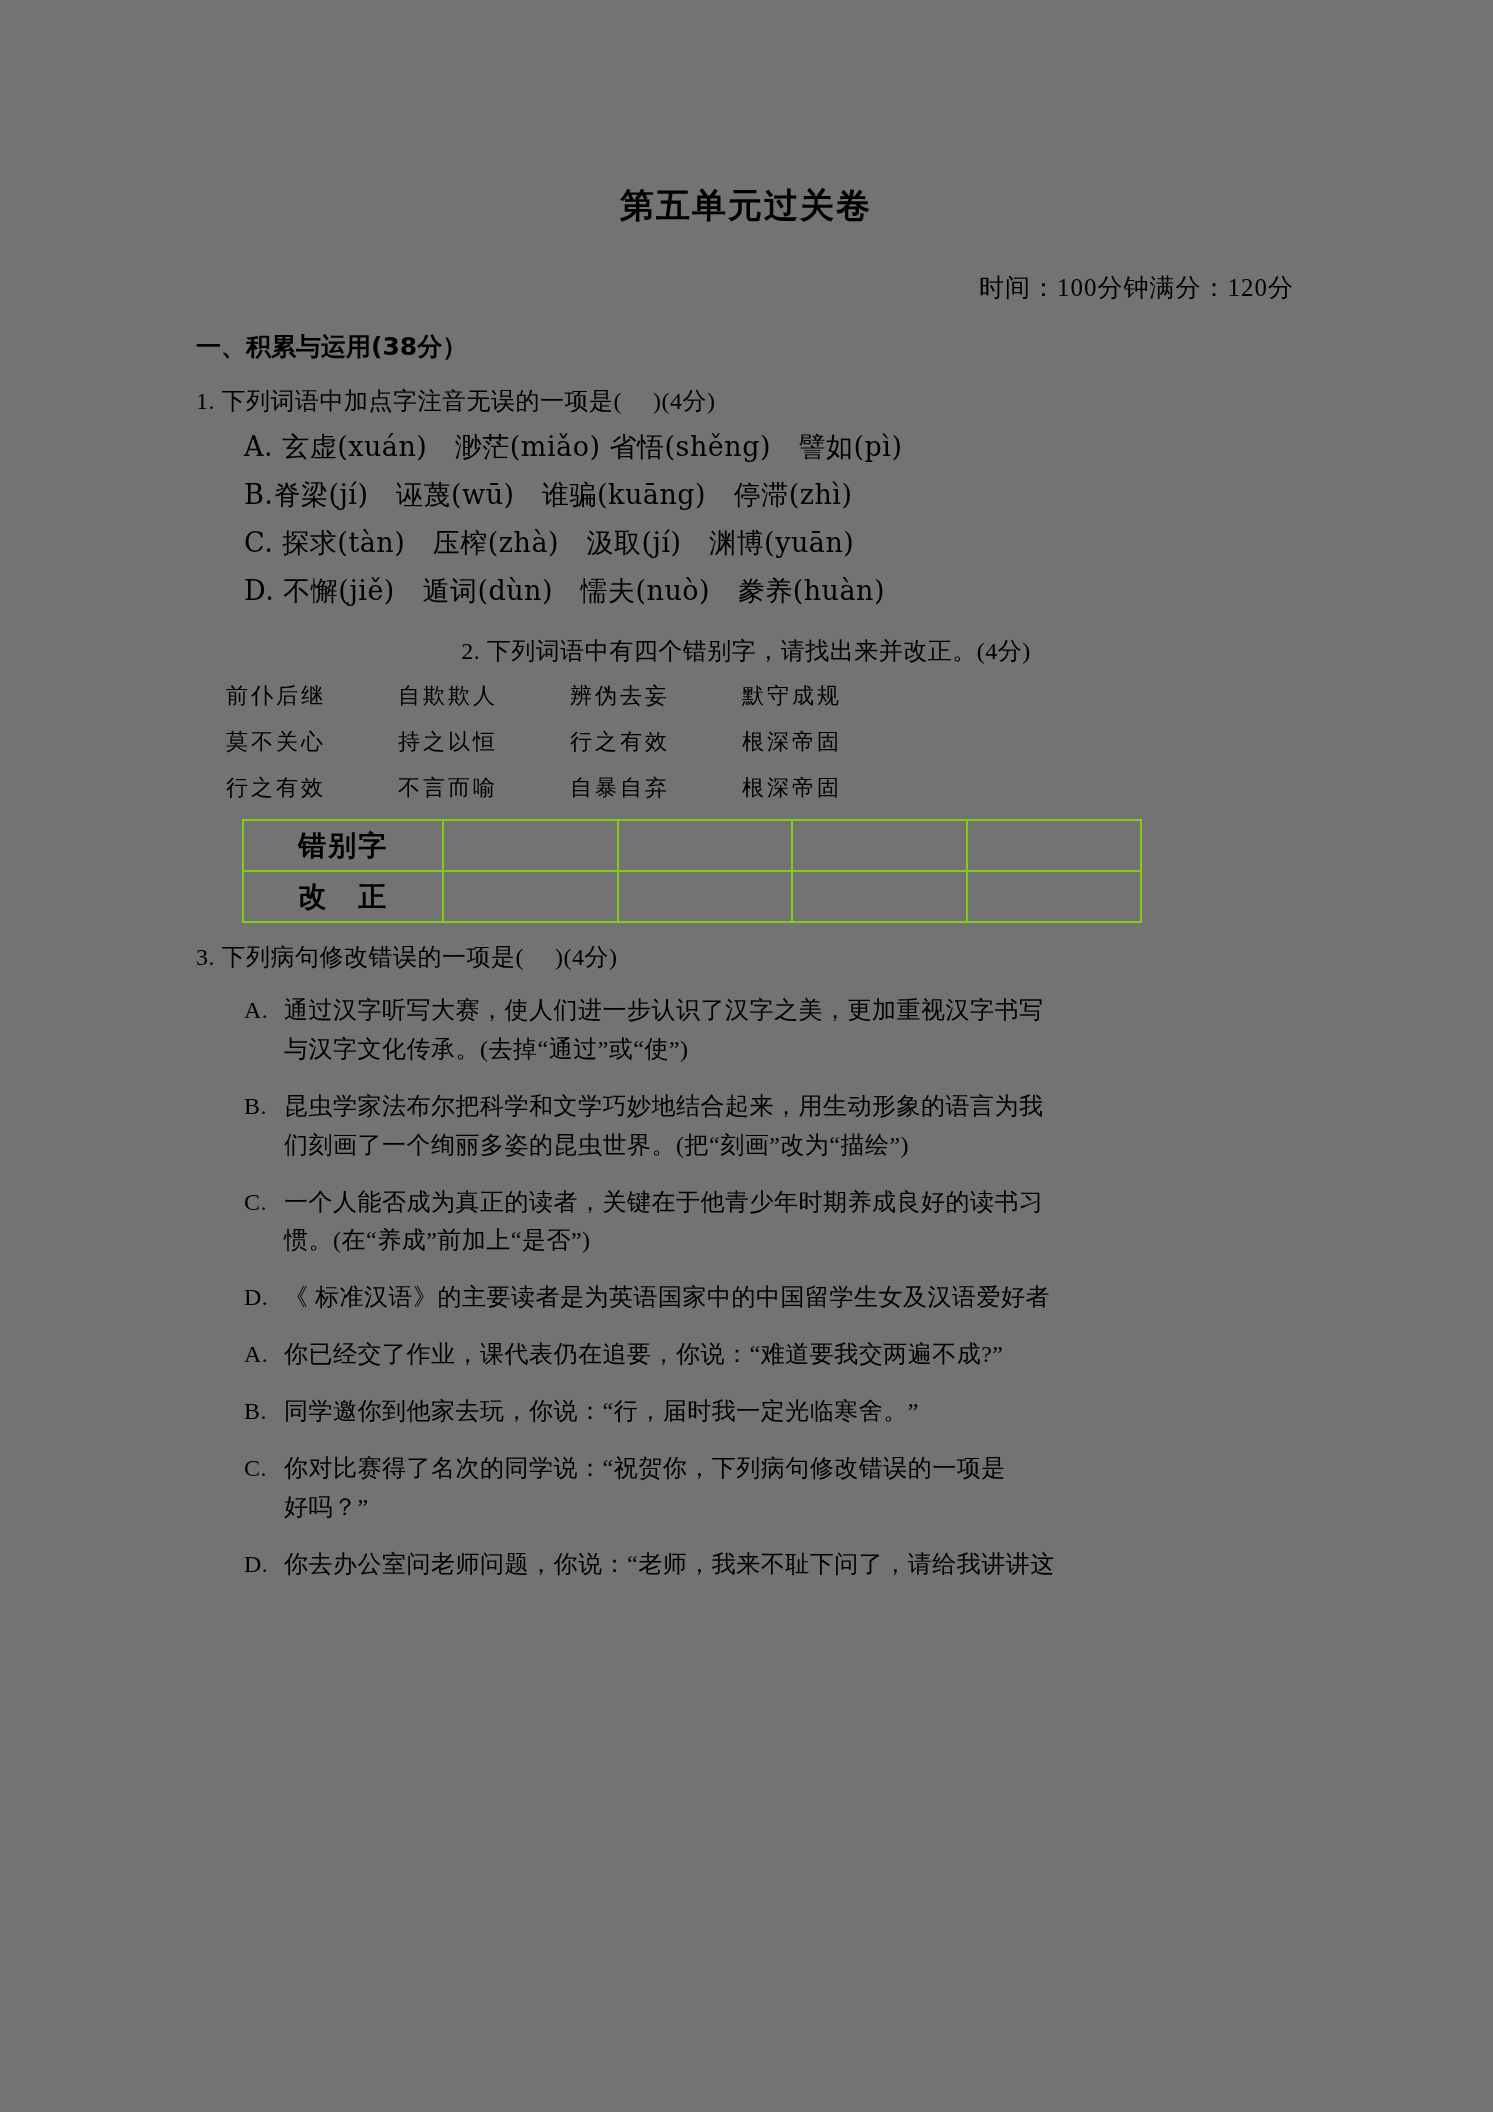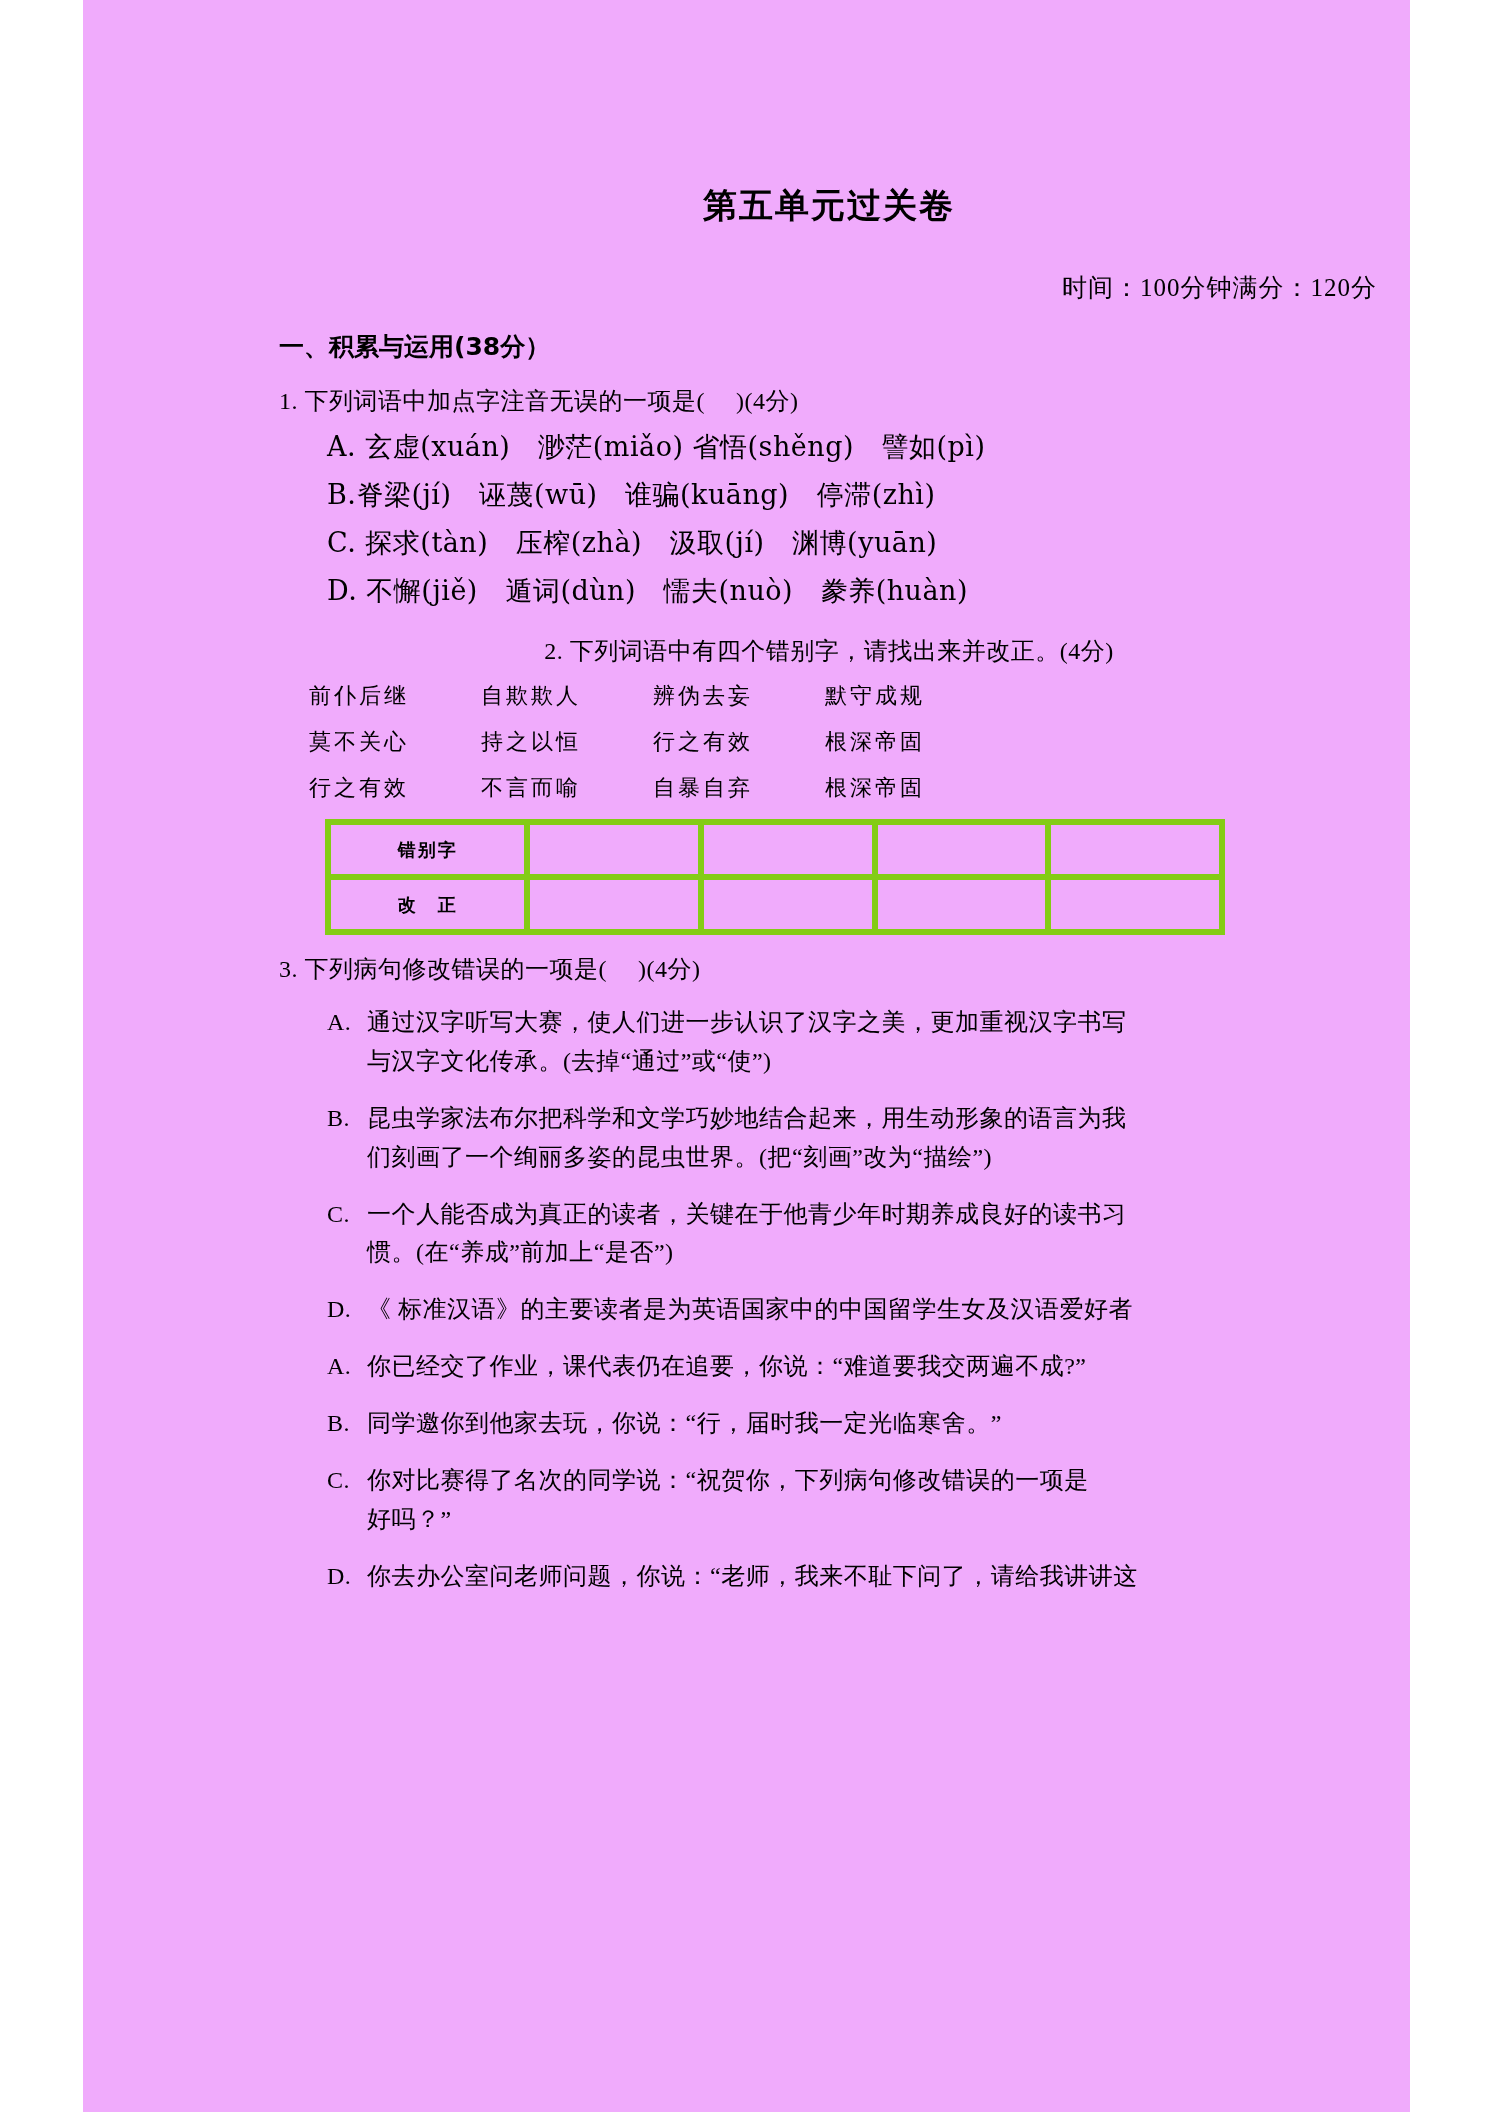--- a/index.html
+++ b/index.html
@@ -6,24 +6,24 @@
     margin: 0;
     padding: 0;
     background: #ffffff;
   }
   body {
     font-family: "Liberation Serif", "DejaVu Serif", serif;
     color: #000000;
   }
   .page {
     position: relative;
-    width: 1327px;
+    width: 1493px;
     height: 2112px;
     margin: 0 auto;
-    background: #f0abfc;
+    background: #737373;
     box-sizing: border-box;
     padding: 0;
     overflow: hidden;
   }
   .inner {
     position: absolute;
     left: 196px;
     top: 0;
     width: 1100px;
   }
@@ -77,23 +77,23 @@
     width: 172px;
     letter-spacing: 3px;
   }
   .tbl {
     margin-top: 8px;
     margin-left: 46px;
     border-collapse: collapse;
     width: 900px;
   }
   .tbl td {
-    border: 6px solid #84cc16;
+    border: 2px solid #84cc16;
     height: 47px;
-    font-size: 18px;
+    font-size: 28px;
     font-family: "DejaVu Sans", sans-serif;
     text-align: center;
     font-weight: bold;
   }
   .tbl td.label {
     width: 200px;
     letter-spacing: 2px;
   }
   .tbl td.blank {
     width: 175px;

